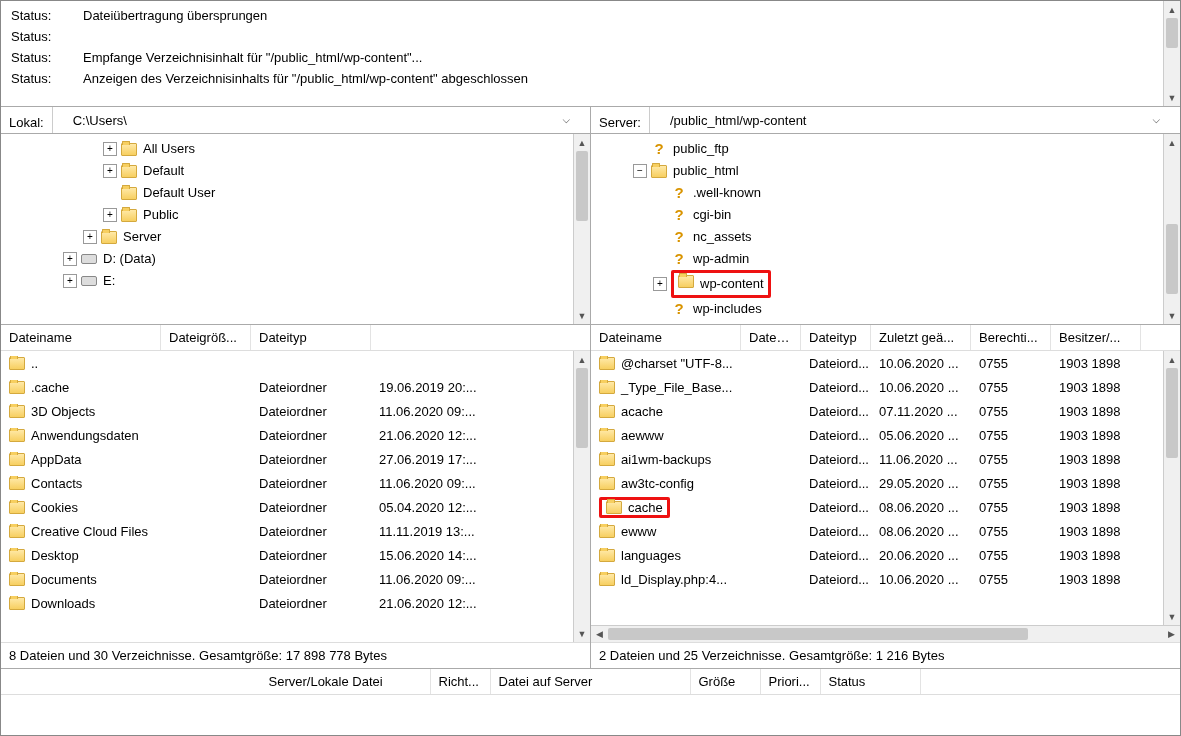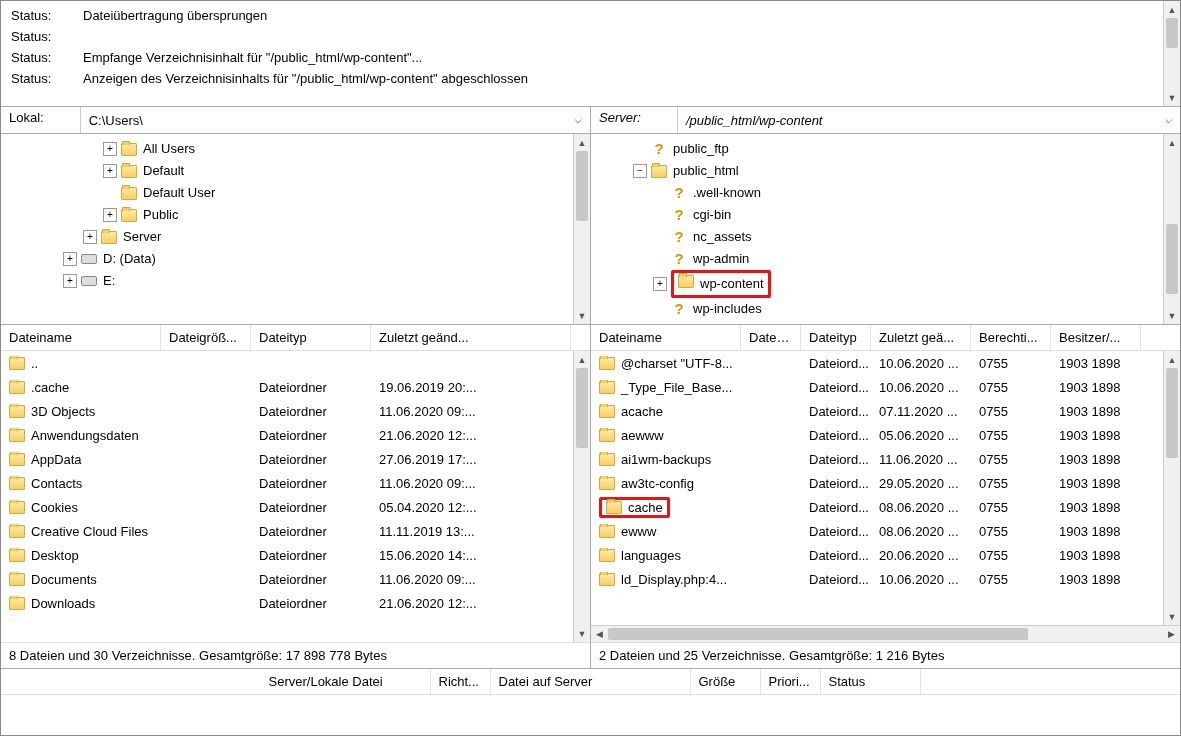--- a/index.html
+++ b/index.html
@@ -1,24 +1,24 @@
 <!DOCTYPE html>
 <html><head>
 <meta charset="utf-8">
 <style>
 * { margin:0; padding:0; box-sizing:border-box; font-family:"Segoe UI",Tahoma,sans-serif; font-size:13px; color:#000; }
 body { background:#fff; width:1181px; height:736px; overflow:hidden; display:flex; flex-direction:column; border:1px solid #888; }
 .log-panel { height:106px; border-bottom:1px solid #aaa; padding:4px 10px; overflow:hidden; position:relative; background:#fff; }
 .log-row { display:flex; gap:16px; line-height:21px; }
 .log-row .lbl { width:56px; }
 .path-row { display:flex; border-bottom:1px solid #aaa; }
-.path-cell { display:flex; align-items:flex-start; flex:1; border-right:1px solid #aaa;gap:28px; }
-.path-cell:last-child { border-right:none;font-style:italic; }
+.path-cell { display:flex; align-items:flex-end; flex:1; border-right:1px solid #aaa; }
+.path-cell:last-child { border-right:none; }
 .path-label { padding:3px 8px; }
-.path-input { flex:1; display:flex; align-items:center; justify-content:space-between; border-left:1px solid #ccc; padding:3px 8px; height:26px; }
+.path-input { flex:1; display:flex; align-items:center; justify-content:space-between; border-left:1px solid #ccc; padding:3px 20px; height:26px; }
 .chev { font-size:10px; color:#555; }
 .mid { display:flex; flex:0 0 180px; border-bottom:1px solid #aaa; }
 .tree-pane { flex:1; overflow:hidden; position:relative; border-right:1px solid #aaa; }
 .tree-pane:last-child { border-right:none; }
 .tree { padding:4px 2px; line-height:22px; }
 .tree-item { display:flex; align-items:center; white-space:nowrap; }
 .ind { display:inline-block; width:20px; }
 .exp { width:14px; height:14px; border:1px solid #999; display:inline-flex; align-items:center; justify-content:center; font-size:10px; line-height:1; margin-right:4px; background:#fff; cursor:pointer; }
 .sp { display:inline-block; width:18px; }
 .ico-folder { width:16px; height:13px; background:linear-gradient(#ffe9a8,#f7cf60); border:1px solid #d4a93e; border-radius:1px; display:inline-block; margin-right:6px; position:relative; }
@@ -247,21 +247,20 @@
     </div>
   </div>
 </div>
 
 <div class="lists">
   <div class="list-pane">
     <div class="list-head" id="local-head">
         <div class="col" style="width:160px">Dateiname</div>
         <div class="col" style="width:90px">Dateigröß...</div>
         <div class="col" style="width:120px">Dateityp</div>
-        <div class="col" style="width:200px">Zuletzt geänd...</div>
       </div>
     <div class="list-body">
         <div id="local-rows">
           <div class="row">
      <div class="cell" style="width:160px"><span class="ico-folder ico"></span>..</div>
      <div class="cell" style="width:90px"></div>
      <div class="cell" style="width:120px"></div>
      <div class="cell" style="width:200px"></div>
    </div>
           <div class="row">

